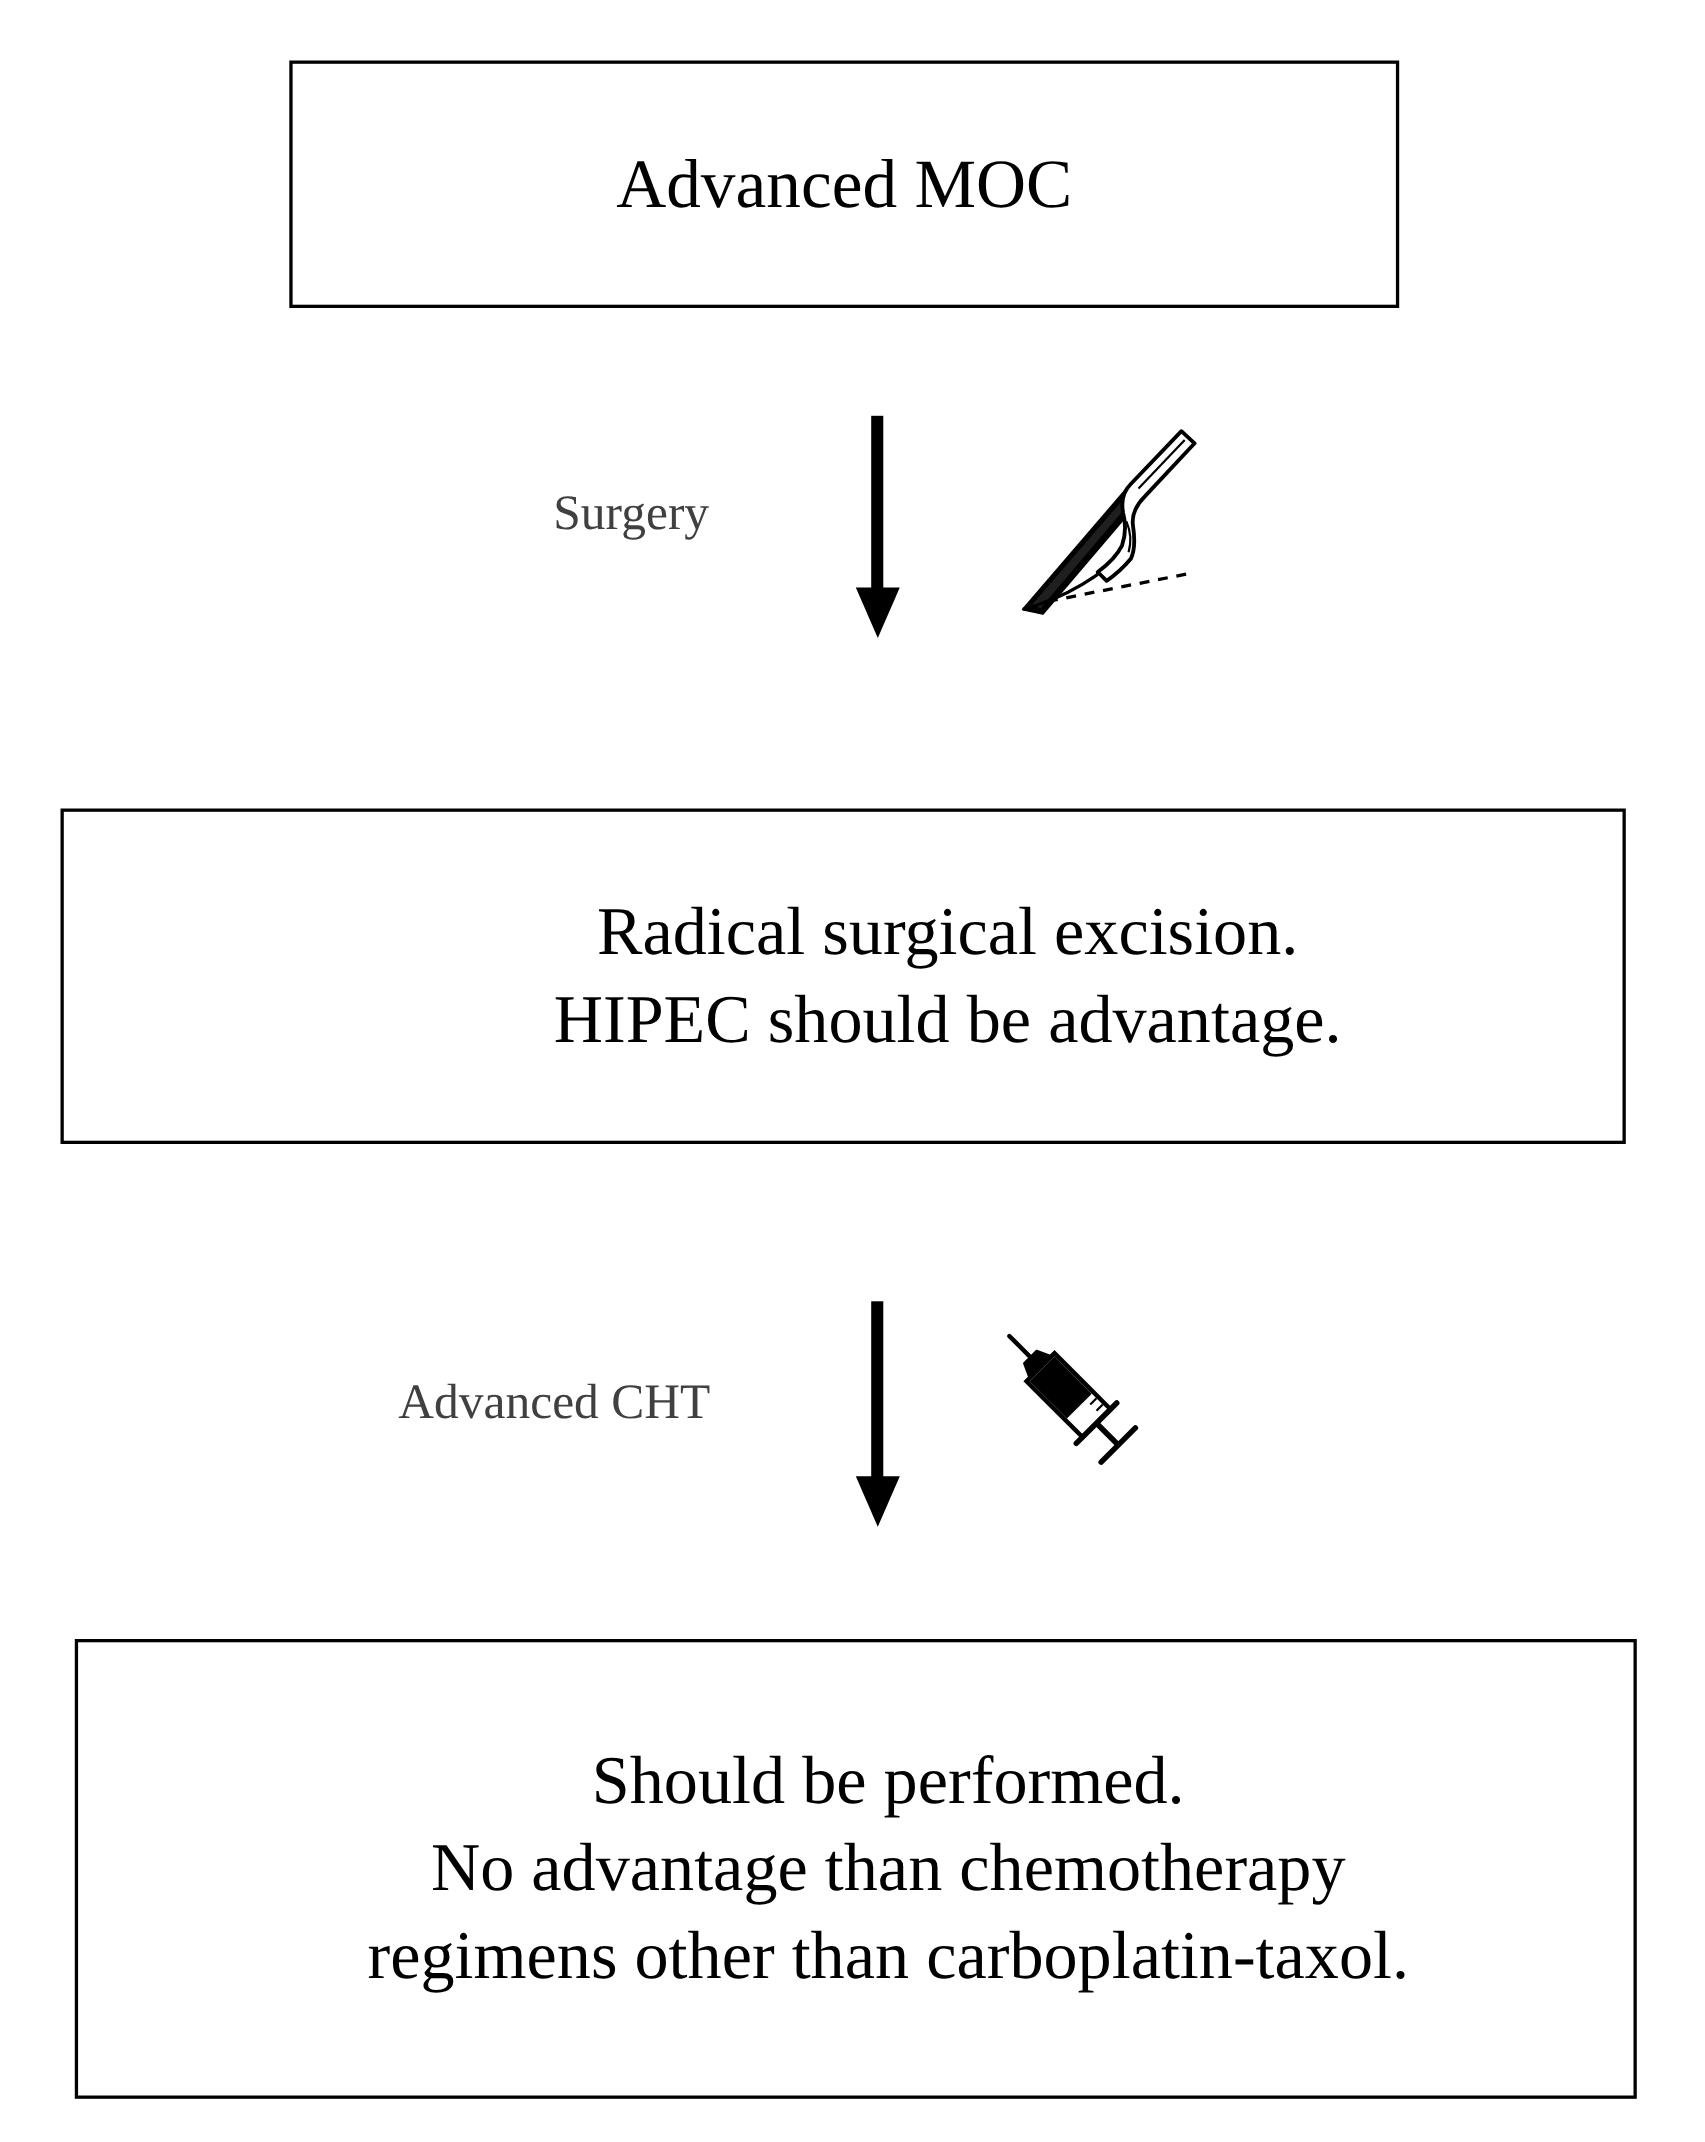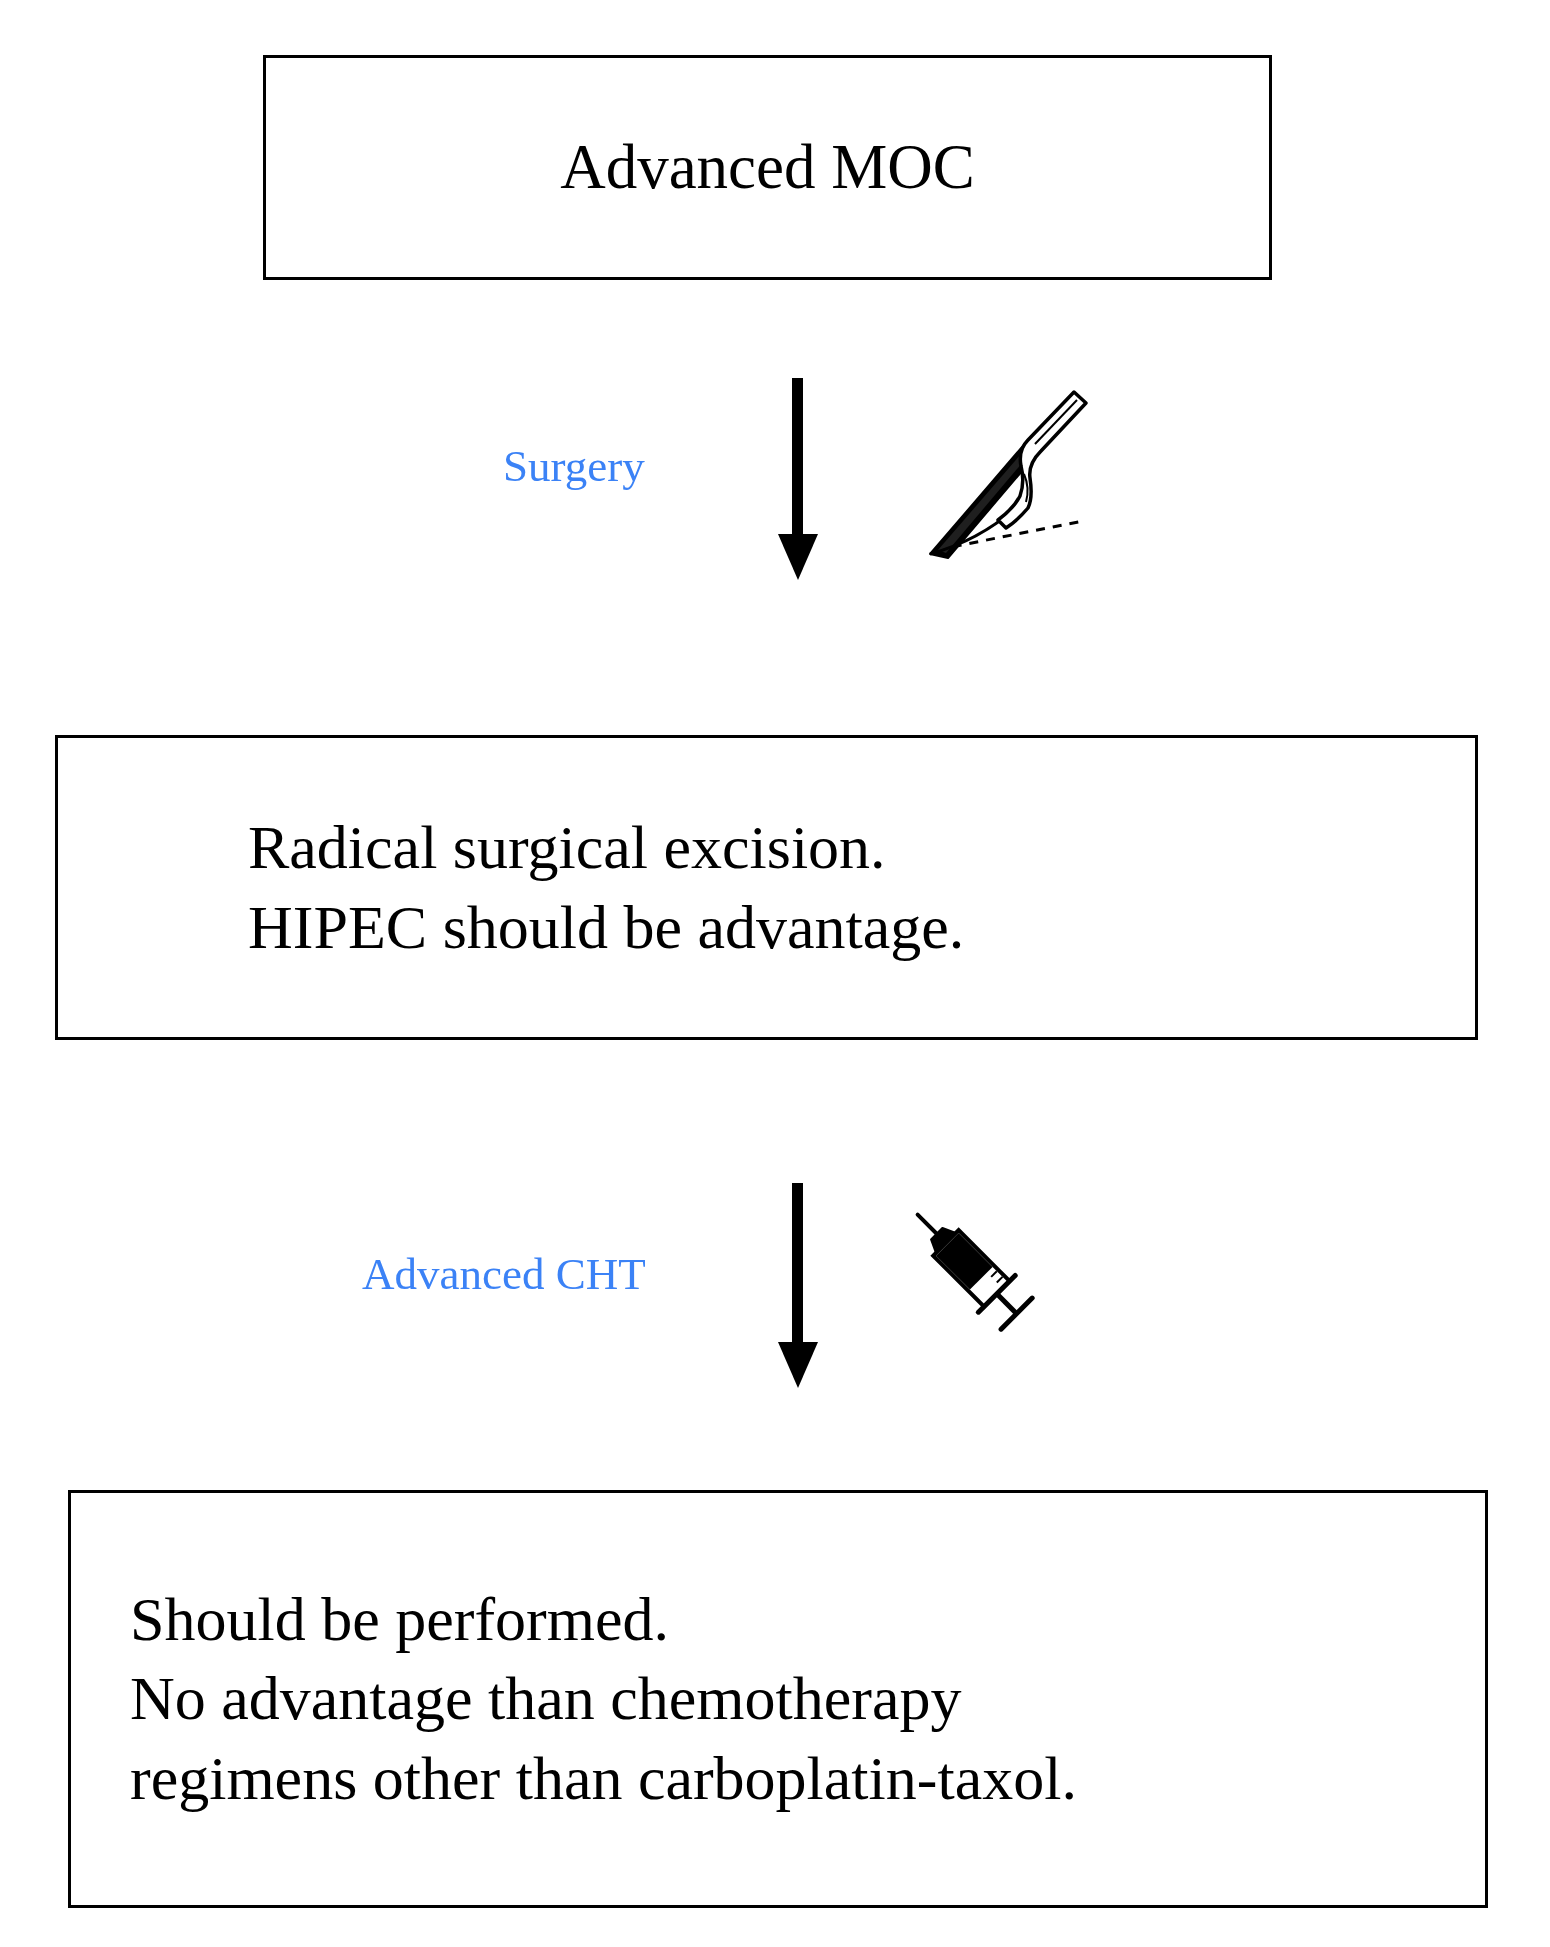--- a/index.html
+++ b/index.html
@@ -23,21 +23,21 @@
   .node-box {
     position: absolute;
     box-sizing: border-box;
     border: 3px solid #000000;
     background: #ffffff;
     display: flex;
     flex-direction: column;
     justify-content: center;
   }
   .node-box.centered { align-items: center; }
-  .node-box.lefty    { align-items: flex-start; }
+  .node-box.lefty    { align-items: center; }
 
   .box-line {
     font-family: "Liberation Serif", "DejaVu Serif", serif;
     color: #000000;
     white-space: nowrap;
     line-height: 1.28;
   }
 
   
   #box-advanced-moc { left: 263px; top: 55px; width: 1009px; height: 225px; }
@@ -78,21 +78,21 @@
   #arrow-surgery .head { top: 156px; }
 
   #arrow-cht { left: 768px; top: 1183px; height: 207px; }
   #arrow-cht .shaft { height: 163px; }
   #arrow-cht .head { top: 159px; }
 
   
   .edge-label {
     position: absolute;
     font-family: "Liberation Serif", "DejaVu Serif", serif;
-    color: #3b82f6;
+    color: #404040;
     white-space: nowrap;
   }
   #label-surgery { left: 503px; top: 440px; font-size: 45px; }
   #label-adjuvant-cht { left: 362px; top: 1248px; font-size: 45px; }
 
   
   .icon-wrap { position: absolute; }
   #icon-scalpel { left: 878px; top: 378px; width: 215px; height: 185px; }
   #icon-syringe { left: 878px; top: 1182px; width: 175px; height: 160px; }
 </style>

